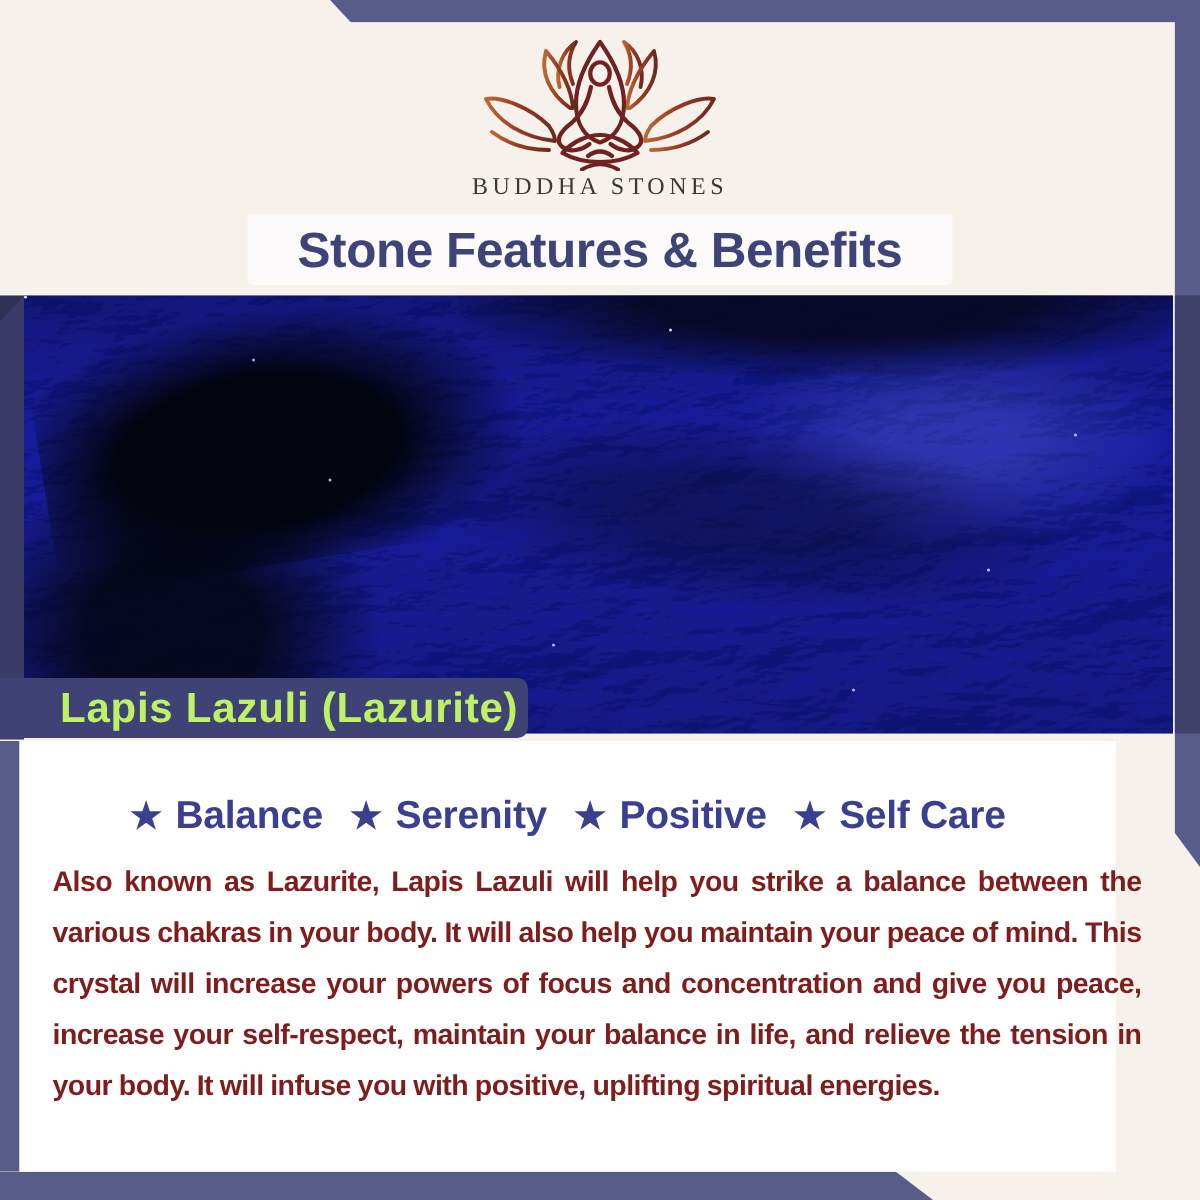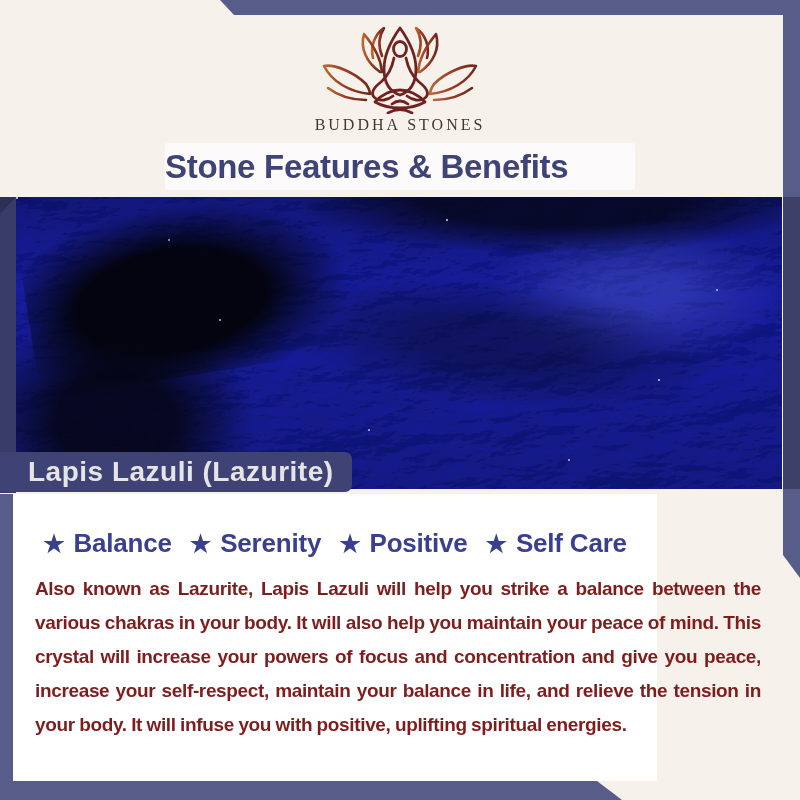--- a/index.html
+++ b/index.html
@@ -51,21 +51,21 @@
     font-family:"Liberation Serif", serif;
     font-size:16px; letter-spacing:3px; color:#403734; font-weight:500;
   }
 
   
   .banner{
     position:absolute; left:165px; top:143px; width:470px; height:47px;
     background:#fcfafa; border-radius:3px; z-index:2;
   }
   .banner h1{
-    margin:0; width:100%; 
+    margin:0; width:100%; text-align:center;
     line-height:47px; font-size:33px; font-weight:bold;
     color:#3f4478; letter-spacing:-0.3px;
   }
 
   
   .photo{
     position:absolute; left:16px; top:197px; width:766px; height:292px;
     overflow:hidden; z-index:2; background:#1c2166;
   }
   .photo svg{ display:block; position:absolute; left:0; top:0; }
@@ -96,27 +96,27 @@
                 552px 262px 0 rgba(255,255,255,.7),
                 152px  42px 0 rgba(230,235,255,.7);
   }
 
   
   .caption-band{
     position:absolute; left:0; top:452px; width:352px; height:40px;
     background:#3e4274; border-radius:0 7px 7px 0; z-index:5;
   }
   .caption-band span{
-    display:block; padding-left:28px; line-height:40px;
-    color:#e5e5e5; font-size:28px; font-weight:bold; letter-spacing:0.5px;
+    display:block; padding-left:40px; line-height:40px;
+    color:#bef264; font-size:28px; font-weight:bold; letter-spacing:0.5px;
   }
 
   
   .content-box{
-    position:absolute; left:13px; top:494px; width:644px; height:287px;
+    position:absolute; left:13px; top:494px; width:731px; height:287px;
     background:#ffffff; z-index:1;
   }
   .keywords{
     position:absolute; left:0; top:34px; width:100%;
     text-align:center; color:#3a3f90; font-weight:bold; font-size:26px;
     letter-spacing:-0.2px; white-space:nowrap;
   }
   .keywords .star{ margin:0 9px 0 18px; font-size:24px; }
   .keywords .kw:first-child .star{ margin-left:0; }
   .description{

